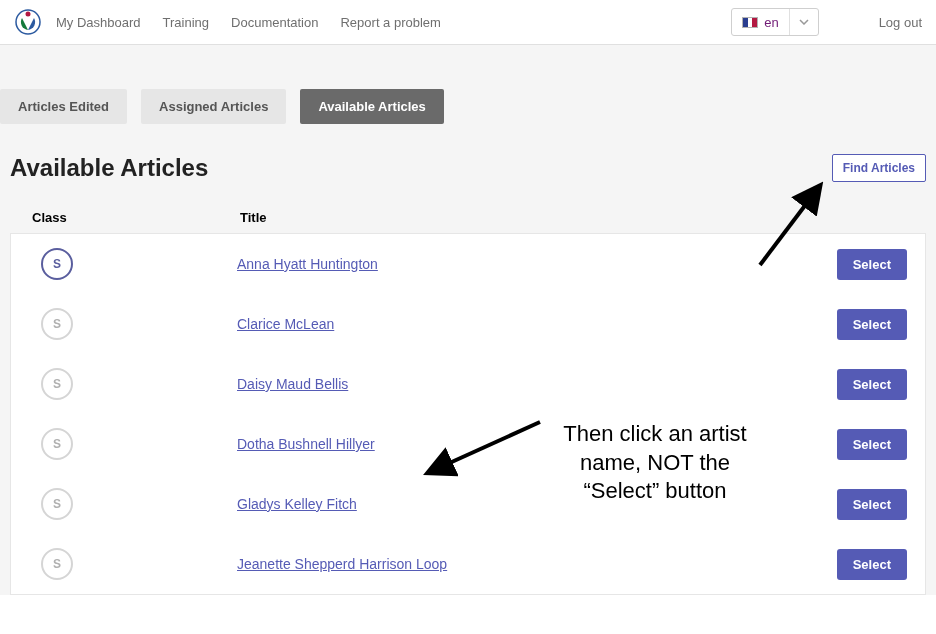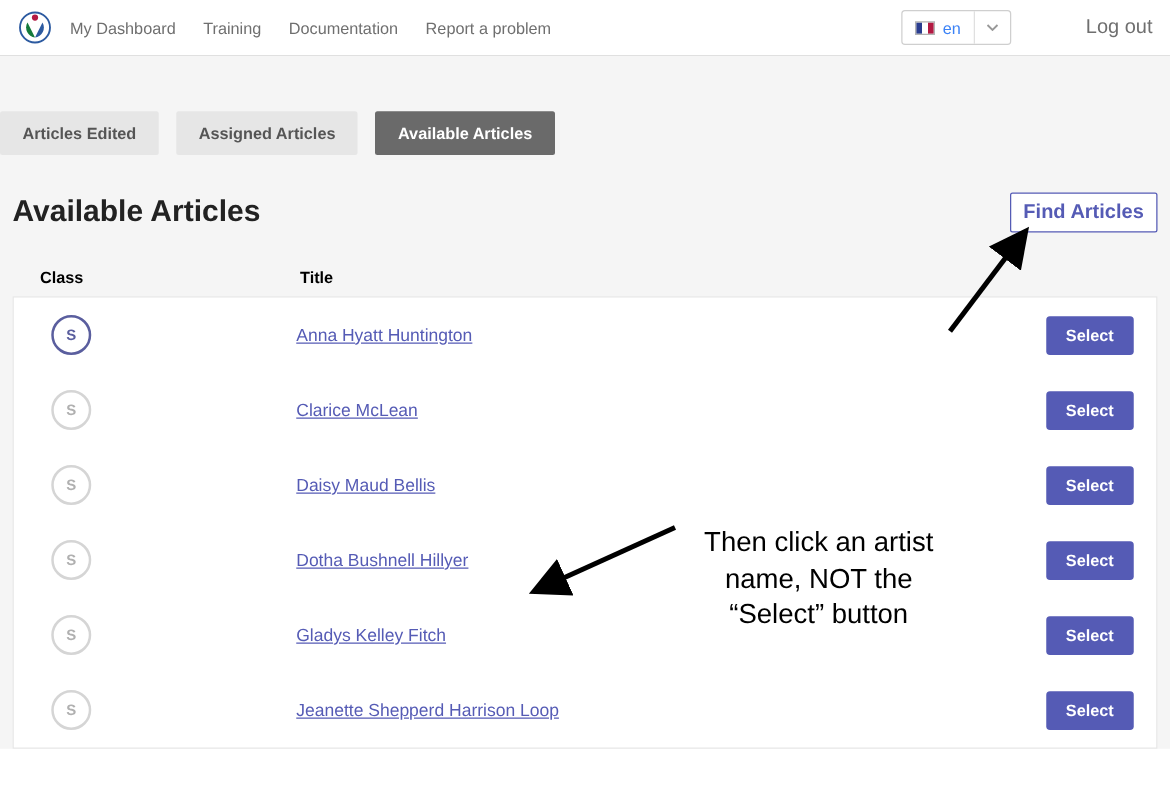--- a/index.html
+++ b/index.html
@@ -5,39 +5,39 @@
   * { box-sizing: border-box; margin: 0; padding: 0; }
   body { font-family: -apple-system, BlinkMacSystemFont, "Segoe UI", Helvetica, Arial, sans-serif; background: #fff; color: #333; width: 936px; }
   
   .topnav { display: flex; align-items: center; padding: 8px 14px; border-bottom: 1px solid #e0e0e0; }
   .logo-wrap { display: flex; align-items: center; margin-right: 14px; }
   .topnav a.navlink { color: #6f6f6f; text-decoration: none; font-size: 13px; margin-right: 22px; }
   .topnav-spacer { flex: 1; }
   .lang-select { display: flex; align-items: center; border: 1px solid #cfcfcf; border-radius: 3px; height: 28px; background: #fff; margin-right: 60px; }
   .lang-main { display: flex; align-items: center; padding: 0 10px; height: 100%; }
   .lang-main .flag { width: 16px; height: 11px; background: linear-gradient(90deg,#2a3d8f 33%, #fff 33% 66%, #b31942 66%); margin-right: 6px; border:1px solid #b3b3b3;}
-  .lang-main span.txt { font-size: 13px; color: #3b82f6; }
+  .lang-main span.txt { font-size: 13px; color: #701a75; }
   .lang-arrow { border-left: 1px solid #e0e0e0; padding: 0 9px; height: 100%; display: flex; align-items: center; color:#999; }
-  .logout { color: #6f6f6f; font-size: 16px; text-decoration: none; }
+  .logout { color: #6f6f6f; font-size: 13px; text-decoration: none; }
   
   .subnav { display: flex; align-items: center; border-bottom: 1px solid #e0e0e0; }
   .program-title { color: #555bb5; font-size: 18px; font-weight: 500; padding: 18px 14px 18px 10px; border-right: 1px solid #e0e0e0; }
   .tabs { display: flex; padding-left: 24px; }
   .tab { font-size: 14px; color: #555; padding: 22px 14px 18px; margin-right: 12px; position: relative; text-decoration:none;}
   .tab.active { color: #555bb5; }
   .tab.active::after { content:""; position:absolute; left:8px; right:8px; bottom:0; height:3px; background:#555bb5; }
   
   .body-area { background: #f5f5f5; padding-top: 44px; }
   .filter-row { display:flex; padding: 0 6px 30px 0; gap:14px;}
   .filter-btn { background: #e6e6e6; border: none; color: #555; font-size: 13px; font-weight:600; padding: 10px 18px; border-radius:2px; cursor:pointer; }
   .filter-btn.dark { background: #6a6a6a; color: #fff; }
   
   .section-head { display:flex; align-items:center; justify-content:space-between; padding: 0 10px 14px 10px;}
   .section-title { font-size: 24px; font-weight:700; color:#222; }
-  .find-btn { background:#fff; border:1px solid #555bb5; color:#555bb5; font-size:16px; font-weight:600; padding:6px 10px; border-radius:2px; cursor:pointer;}
+  .find-btn { background:#fff; border:1px solid #555bb5; color:#555bb5; font-size:12px; font-weight:600; padding:6px 10px; border-radius:2px; cursor:pointer;}
   
   .col-headers { display:flex; padding: 14px 28px 8px 32px; }
   .col-headers .col { font-size:13px; font-weight:700; color:#000000; }
   .col-class { width: 208px; }
   .col-title { flex:1; }
   
   .table { background:#fff; margin: 0 10px; border:1px solid #e6e6e6; }
   .row { display:flex; align-items:center; padding: 14px 18px; }
   .class-badge { width:32px; height:32px; border-radius:50%; border:2px solid #d5d5d5; display:flex; align-items:center; justify-content:center; font-size:12px; font-weight:600; color:#b0b0b0; margin-left:12px;}
   .class-badge.emph { border-color:#5a5e9e; color:#5a5e9e; border-width:2px; }

